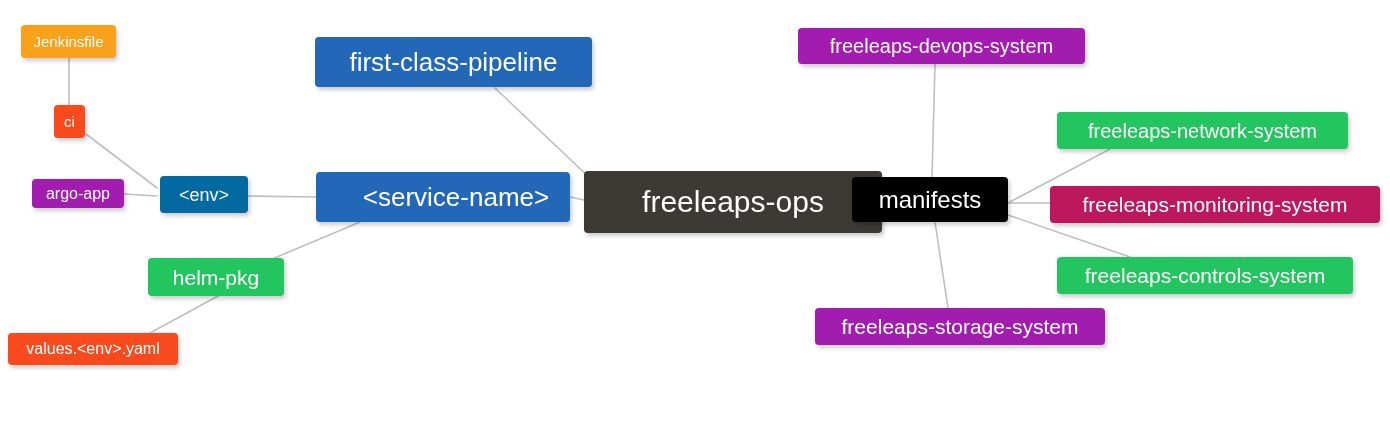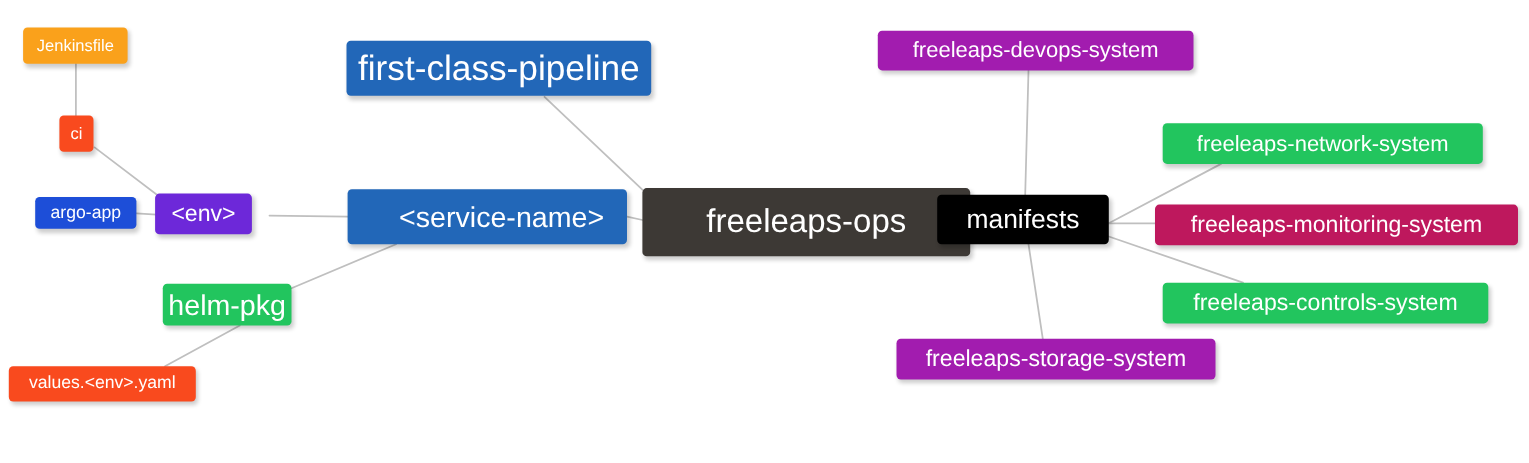--- a/index.html
+++ b/index.html
@@ -53,28 +53,28 @@
       <line x1="157" y1="196" x2="124" y2="194" stroke="#bfbfbf" stroke-width="1.6" stroke-linecap="round"></line>
       <line x1="69" y1="105" x2="69" y2="58" stroke="#bfbfbf" stroke-width="1.6" stroke-linecap="round"></line>
       <line x1="932" y1="177" x2="935" y2="64" stroke="#bfbfbf" stroke-width="1.6" stroke-linecap="round"></line>
       <line x1="1008" y1="203" x2="1110" y2="149" stroke="#bfbfbf" stroke-width="1.6" stroke-linecap="round"></line>
       <line x1="1008" y1="203" x2="1050" y2="203" stroke="#bfbfbf" stroke-width="1.6" stroke-linecap="round"></line>
       <line x1="1008" y1="215" x2="1130" y2="257" stroke="#bfbfbf" stroke-width="1.6" stroke-linecap="round"></line>
       <line x1="935" y1="222" x2="948" y2="308" stroke="#bfbfbf" stroke-width="1.6" stroke-linecap="round"></line>
     </svg>
   <div id="nodes">
       <div class="node" style="left: 584px; top: 171px; width: 298px; height: 62px; background: rgb(61, 57, 53); font-size: 30px;">freeleaps-ops</div>
-      <div class="node" style="left: 315px; top: 37px; width: 277px; height: 50px; background: rgb(34, 103, 184); font-size: 32px;">first-class-pipeline</div>
+      <div class="node" style="left: 315px; top: 37px; width: 277px; height: 50px; background: rgb(34, 103, 184); font-size: 26px;">first-class-pipeline</div>
       <div class="node" style="left: 316px; top: 172px; width: 254px; height: 50px; background: rgb(34, 103, 184); font-size: 26px; padding-left: 26px;">&lt;service-name&gt;</div>
       <div class="node" style="left: 852px; top: 177px; width: 156px; height: 45px; background: #000000; font-size: 24px;">manifests</div>
-      <div class="node" style="left: 141px; top: 176px; width: 88px; height: 37px; background: #6d28d9; font-size: 21px;">&lt;env&gt;</div>
-      <div class="node" style="left: 148px; top: 258px; width: 117px; height: 38px; background: rgb(34, 197, 94); font-size: 26px;">helm-pkg</div>
+      <div class="node" style="left: 160px; top: 176px; width: 88px; height: 37px; background: #0369a1; font-size: 18px;">&lt;env&gt;</div>
+      <div class="node" style="left: 148px; top: 258px; width: 136px; height: 38px; background: rgb(34, 197, 94); font-size: 21px;">helm-pkg</div>
       <div class="node" style="left: 21px; top: 25px; width: 95px; height: 33px; background: rgb(250, 161, 27); font-size: 15px;">Jenkinsfile</div>
       <div class="node" style="left: 54px; top: 105px; width: 31px; height: 33px; background: rgb(249, 74, 30); font-size: 15px;">ci</div>
-      <div class="node" style="left: 32px; top: 179px; width: 92px; height: 29px; background: #1d4ed8; font-size: 16px;">argo-app</div>
+      <div class="node" style="left: 32px; top: 179px; width: 92px; height: 29px; background: #a21caf; font-size: 16px;">argo-app</div>
       <div class="node" style="left: 8px; top: 333px; width: 170px; height: 32px; background: rgb(249, 74, 30); font-size: 16px;">values.&lt;env&gt;.yaml</div>
       <div class="node" style="left: 798px; top: 28px; width: 287px; height: 36px; background: #a21caf; font-size: 20px;">freeleaps-devops-system</div>
       <div class="node" style="left: 1057px; top: 112px; width: 291px; height: 37px; background: rgb(34, 197, 94); font-size: 20px;">freeleaps-network-system</div>
       <div class="node" style="left: 1050px; top: 186px; width: 330px; height: 37px; background: #be185d; font-size: 21px;">freeleaps-monitoring-system</div>
       <div class="node" style="left: 1057px; top: 257px; width: 296px; height: 37px; background: rgb(34, 197, 94); font-size: 21px;">freeleaps-controls-system</div>
       <div class="node" style="left: 815px; top: 308px; width: 290px; height: 37px; background: #a21caf; font-size: 21px;">freeleaps-storage-system</div>
     </div>
 </div>
 
 </body></html>

